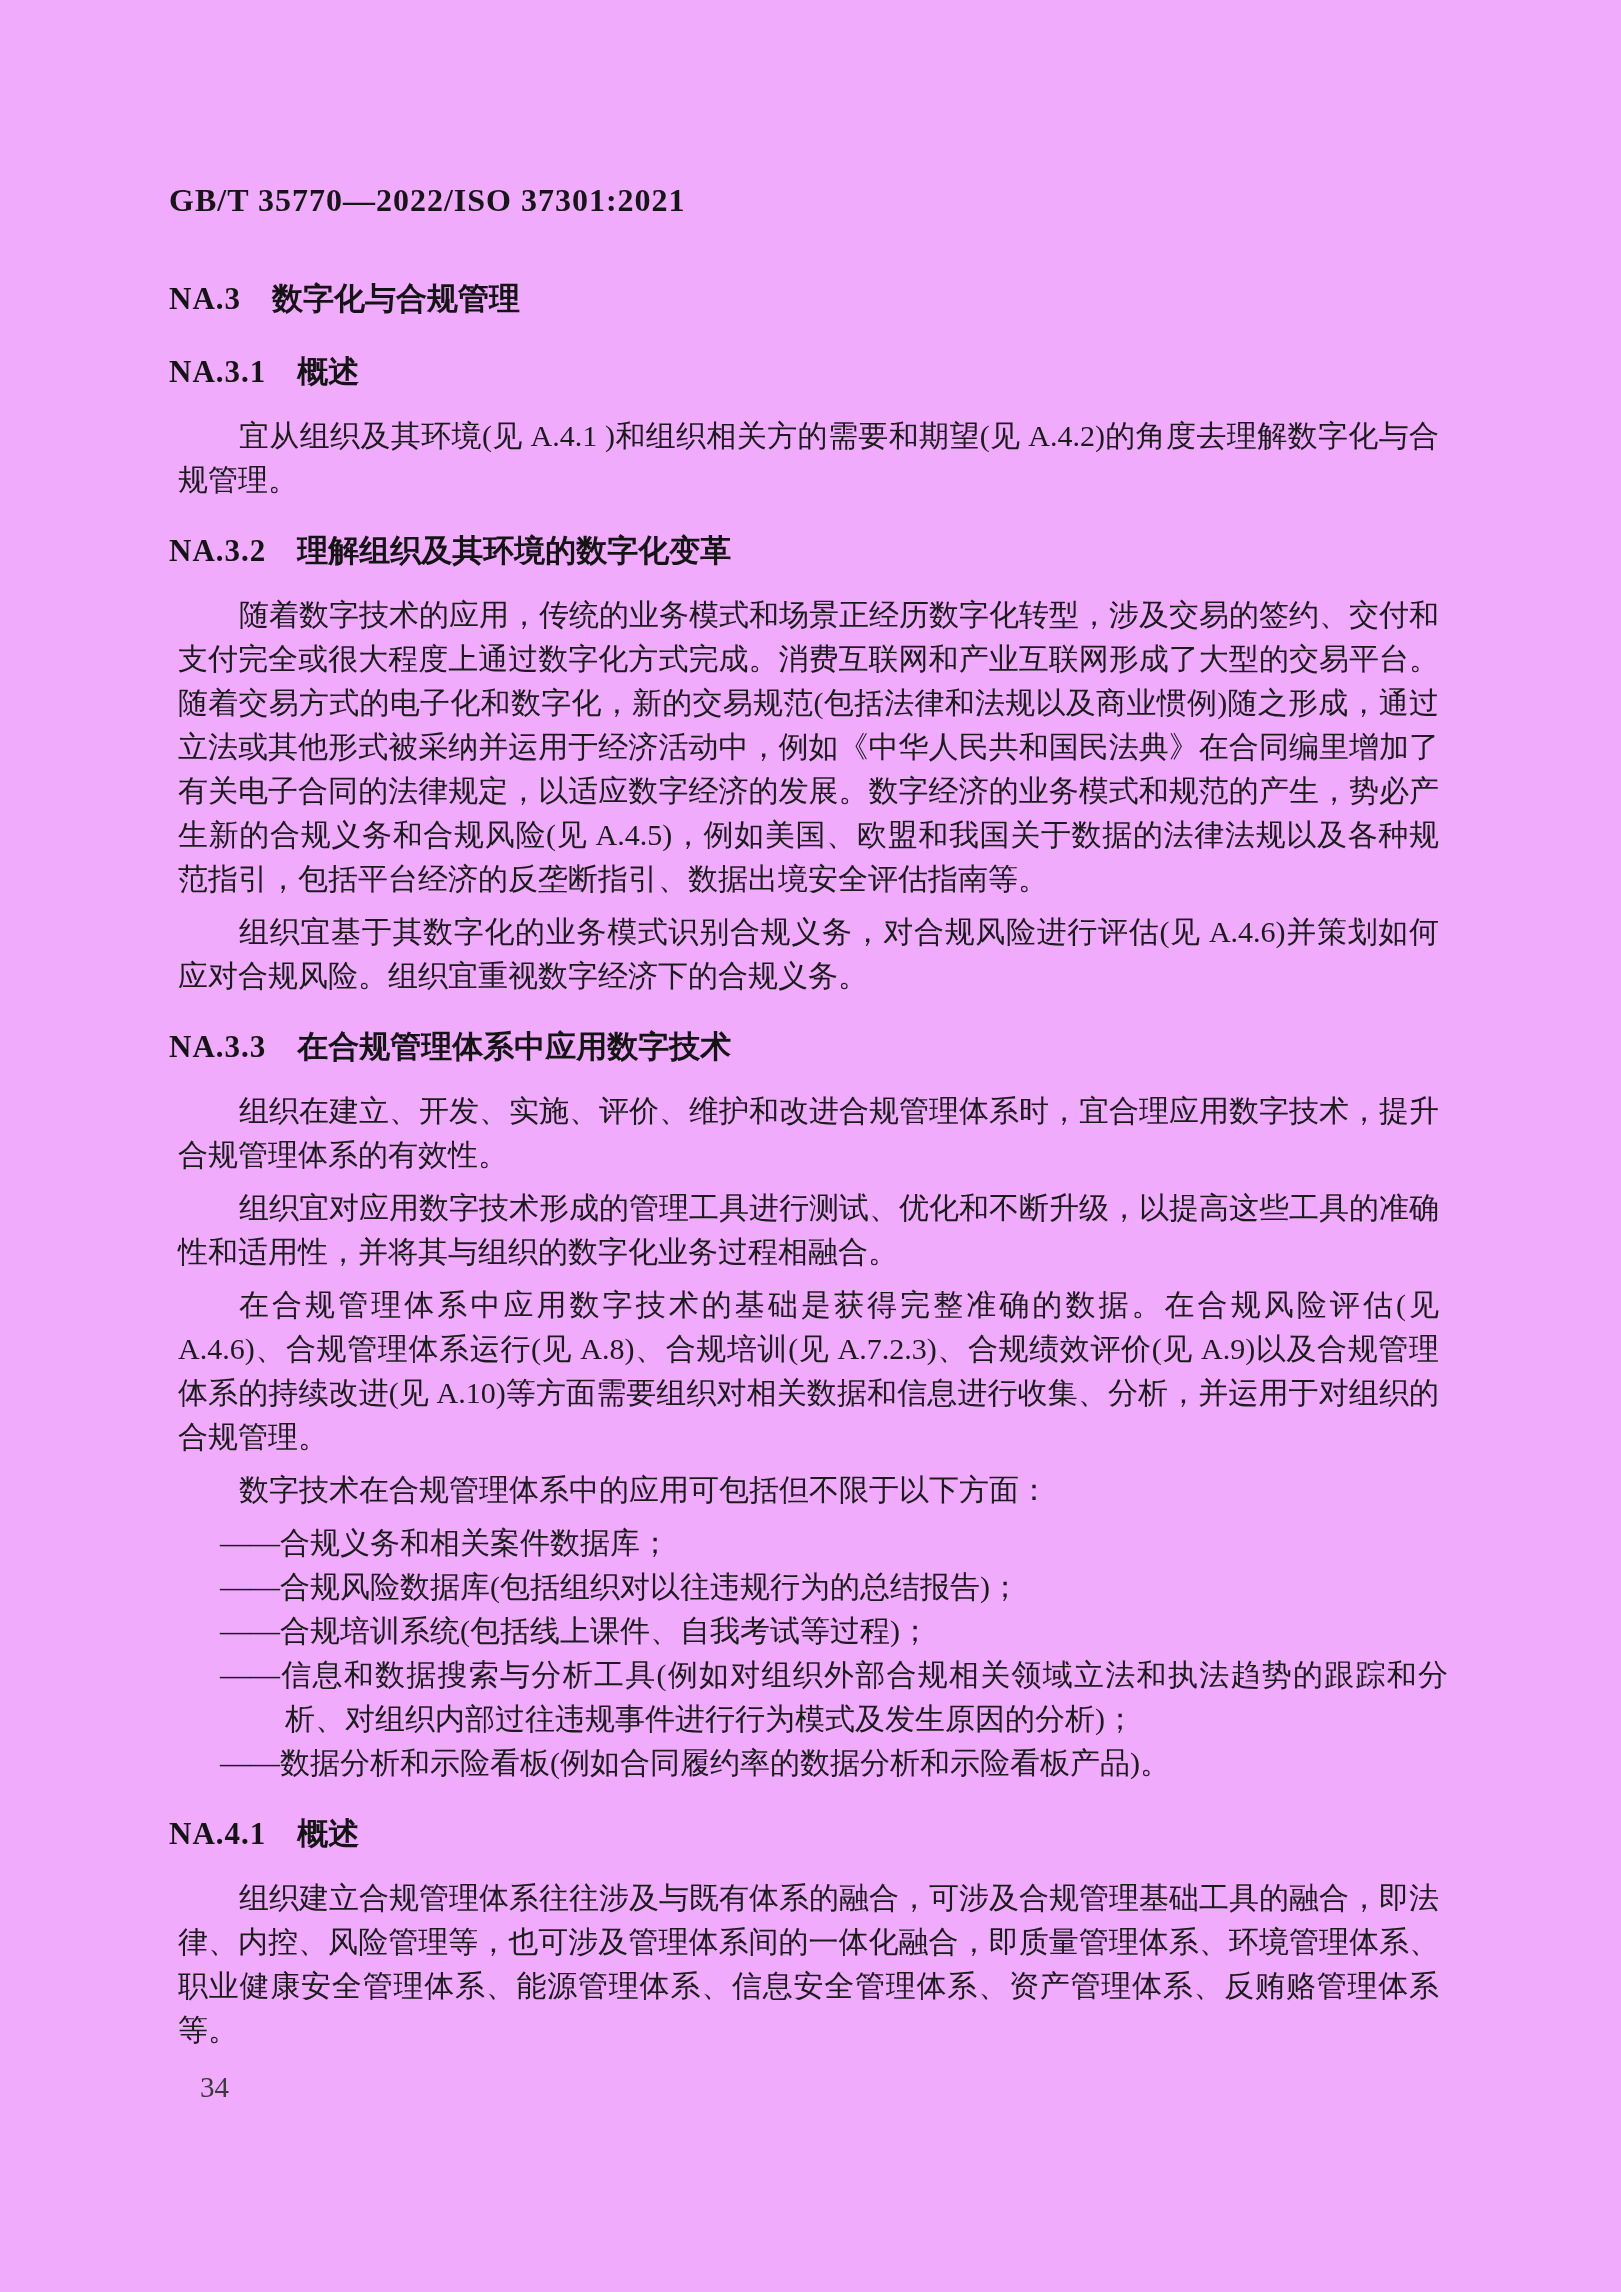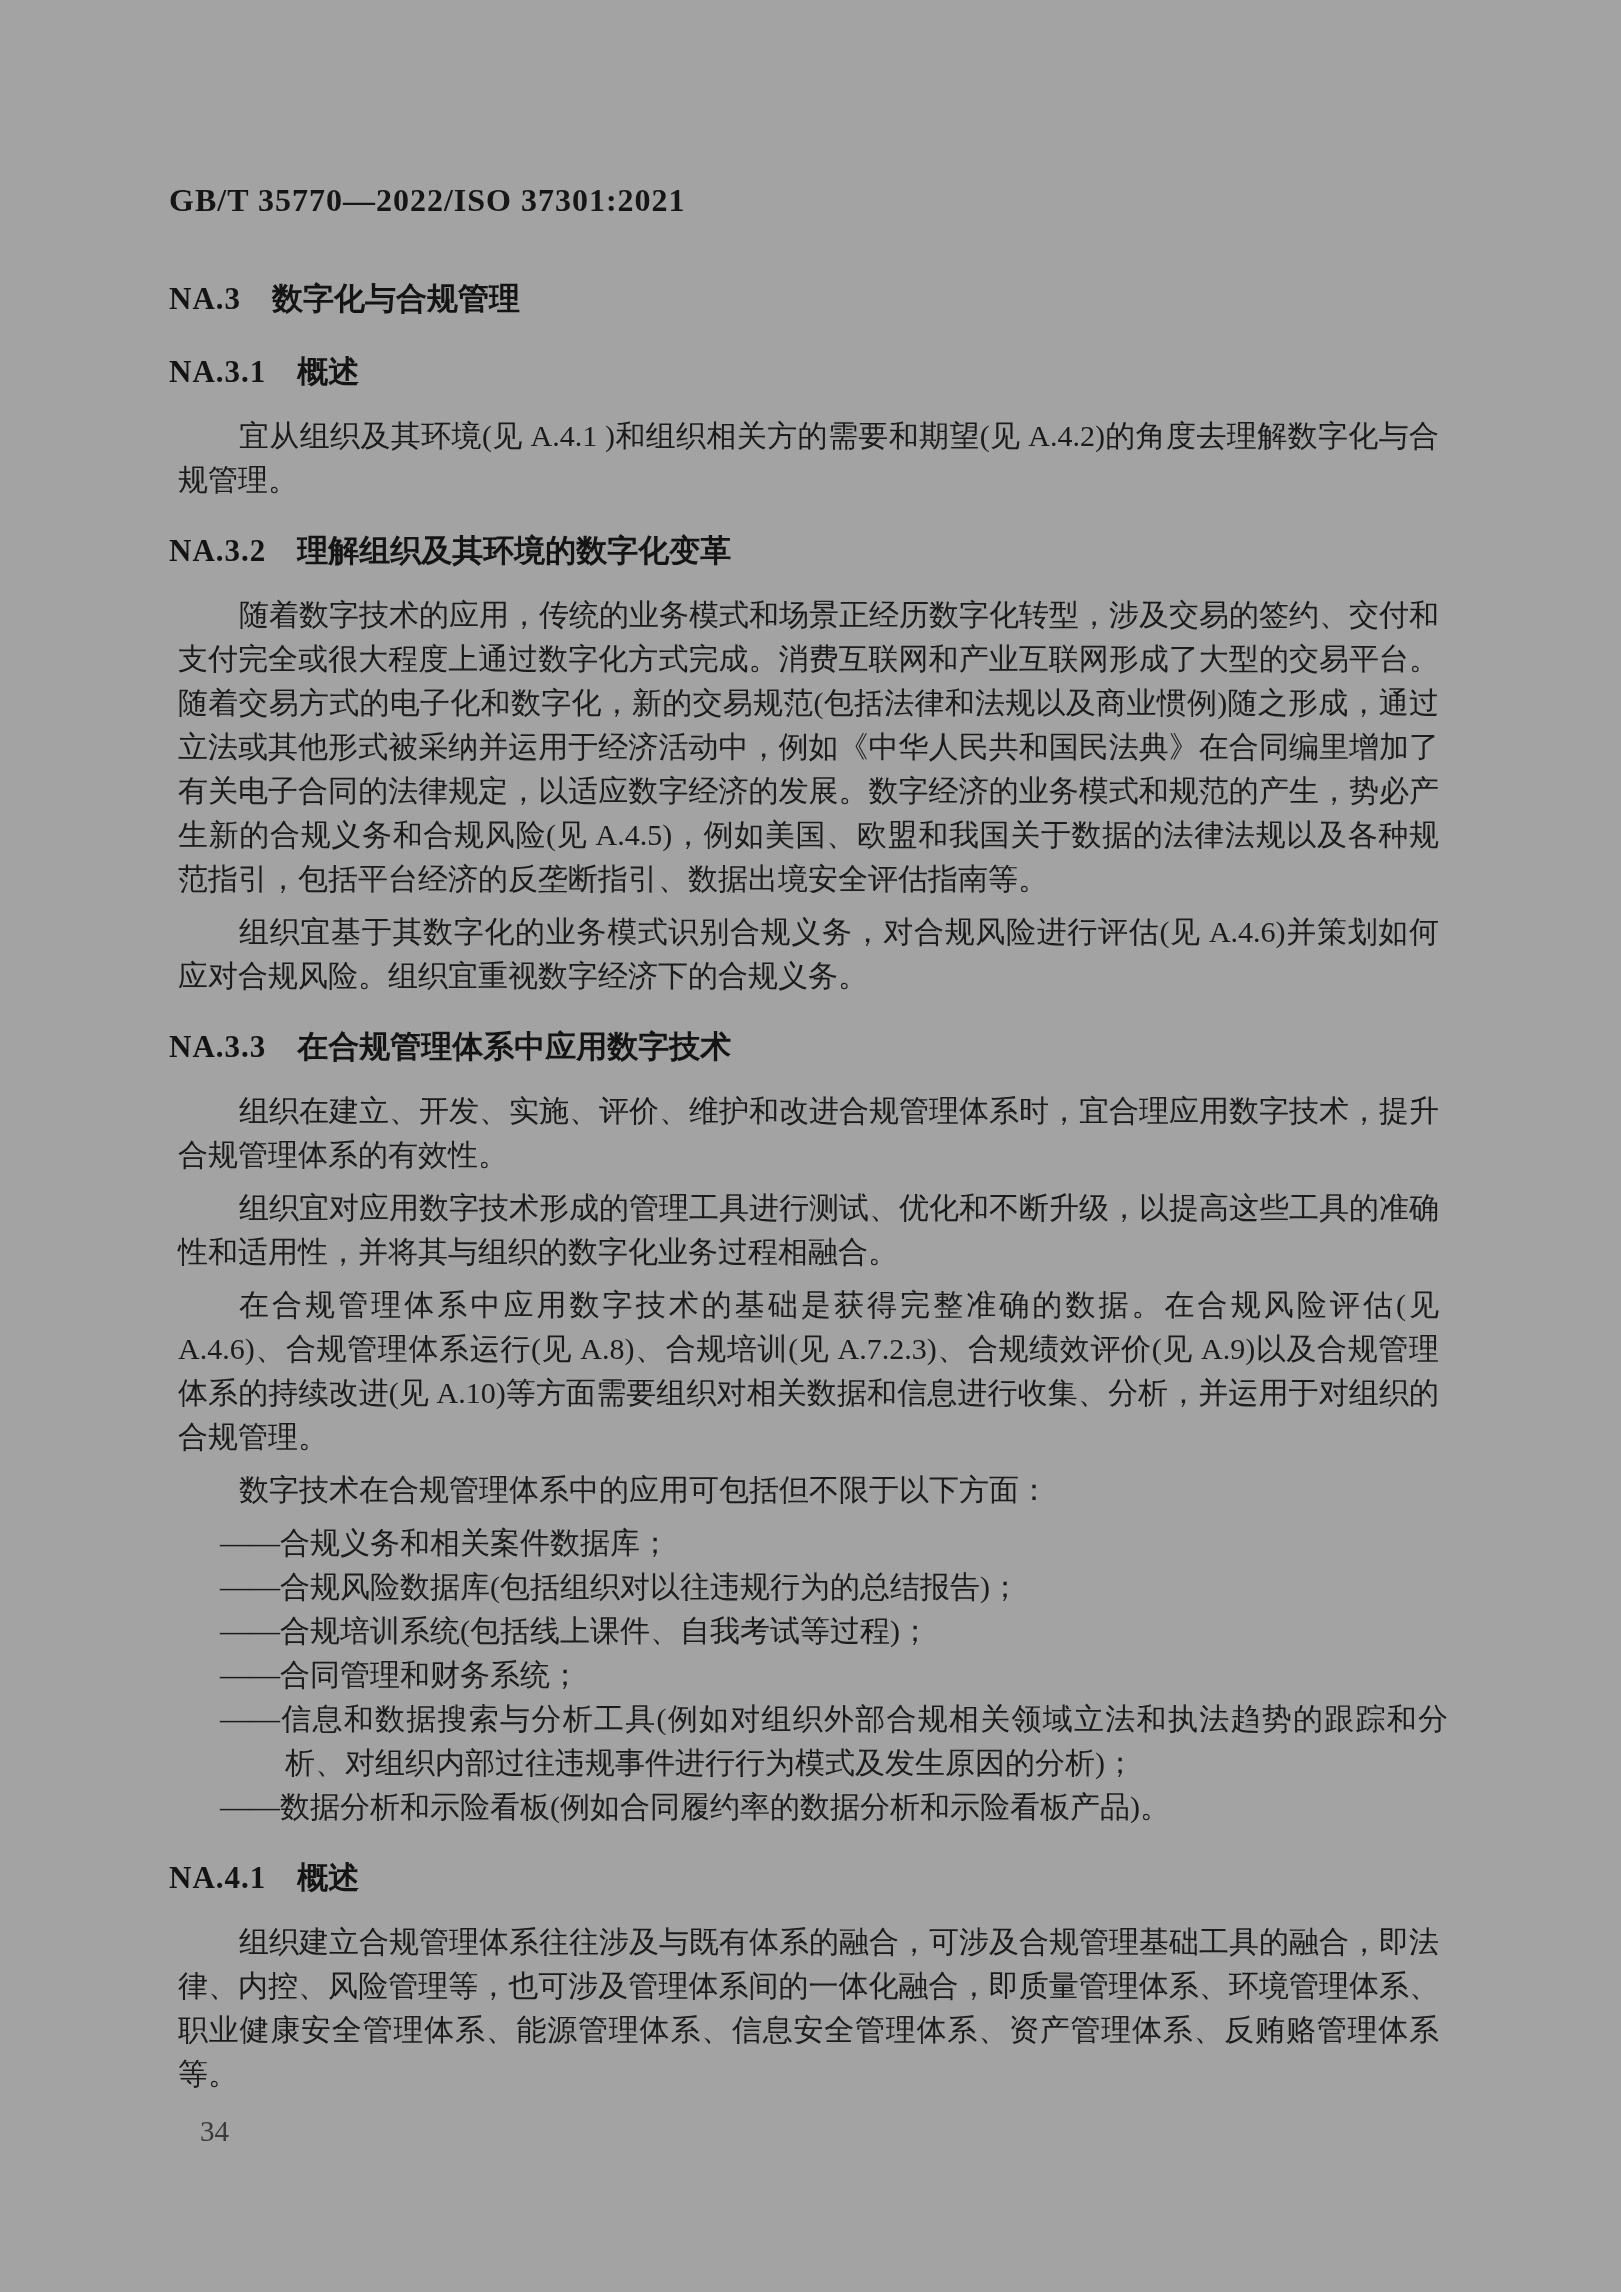--- a/index.html
+++ b/index.html
@@ -5,21 +5,21 @@
   html, body { margin: 0; padding: 0; }
   body {
     background: #e8e8e6;
     font-family: "Liberation Serif", "DejaVu Serif", serif;
   }
   .page {
     position: relative;
     width: 1621px;
     height: 2293px;
     margin: 0 auto;
-    background: #a3a3a3;
+    background: #f0abfc;
     color: #1b1b1b;
     overflow: hidden;
     box-sizing: border-box;
     padding: 178px 173px 0 169px;
   }
   .std-header {
     font-family: "Liberation Serif", "DejaVu Serif", serif;
     font-weight: bold;
     font-size: 32px;
     line-height: 44px;
@@ -83,21 +83,20 @@
       <p class="para">随着数字技术的应用，传统的业务模式和场景正经历数字化转型，涉及交易的签约、交付和支付完全或很大程度上通过数字化方式完成。消费互联网和产业互联网形成了大型的交易平台。随着交易方式的电子化和数字化，新的交易规范(包括法律和法规以及商业惯例)随之形成，通过立法或其他形式被采纳并运用于经济活动中，例如《中华人民共和国民法典》在合同编里增加了有关电子合同的法律规定，以适应数字经济的发展。数字经济的业务模式和规范的产生，势必产生新的合规义务和合规风险(见 A.4.5)，例如美国、欧盟和我国关于数据的法律法规以及各种规范指引，包括平台经济的反垄断指引、数据出境安全评估指南等。</p>
       <p class="para">组织宜基于其数字化的业务模式识别合规义务，对合规风险进行评估(见 A.4.6)并策划如何应对合规风险。组织宜重视数字经济下的合规义务。</p>
       <div class="h2"><span class="num">NA.3.3</span><span class="title">在合规管理体系中应用数字技术</span></div>
       <p class="para">组织在建立、开发、实施、评价、维护和改进合规管理体系时，宜合理应用数字技术，提升合规管理体系的有效性。</p>
       <p class="para">组织宜对应用数字技术形成的管理工具进行测试、优化和不断升级，以提高这些工具的准确性和适用性，并将其与组织的数字化业务过程相融合。</p>
       <p class="para">在合规管理体系中应用数字技术的基础是获得完整准确的数据。在合规风险评估(见 A.4.6)、合规管理体系运行(见 A.8)、合规培训(见 A.7.2.3)、合规绩效评价(见 A.9)以及合规管理体系的持续改进(见 A.10)等方面需要组织对相关数据和信息进行收集、分析，并运用于对组织的合规管理。</p>
       <p class="para">数字技术在合规管理体系中的应用可包括但不限于以下方面：</p>
       <p class="li"><span class="dash">——</span><span>合规义务和相关案件数据库；</span></p>
       <p class="li"><span class="dash">——</span><span>合规风险数据库(包括组织对以往违规行为的总结报告)；</span></p>
       <p class="li"><span class="dash">——</span><span>合规培训系统(包括线上课件、自我考试等过程)；</span></p>
-      <p class="li"><span class="dash">——</span><span>合同管理和财务系统；</span></p>
       <p class="li"><span class="dash">——</span><span>信息和数据搜索与分析工具(例如对组织外部合规相关领域立法和执法趋势的跟踪和分析、对组织内部过往违规事件进行行为模式及发生原因的分析)；</span></p>
       <p class="li"><span class="dash">——</span><span>数据分析和示险看板(例如合同履约率的数据分析和示险看板产品)。</span></p>
       <div class="h2"><span class="num">NA.4.1</span><span class="title">概述</span></div>
       <p class="para">组织建立合规管理体系往往涉及与既有体系的融合，可涉及合规管理基础工具的融合，即法律、内控、风险管理等，也可涉及管理体系间的一体化融合，即质量管理体系、环境管理体系、职业健康安全管理体系、能源管理体系、信息安全管理体系、资产管理体系、反贿赂管理体系等。</p>
     </main>
 
   <div class="page-number">34</div>
 </div>
 
 

